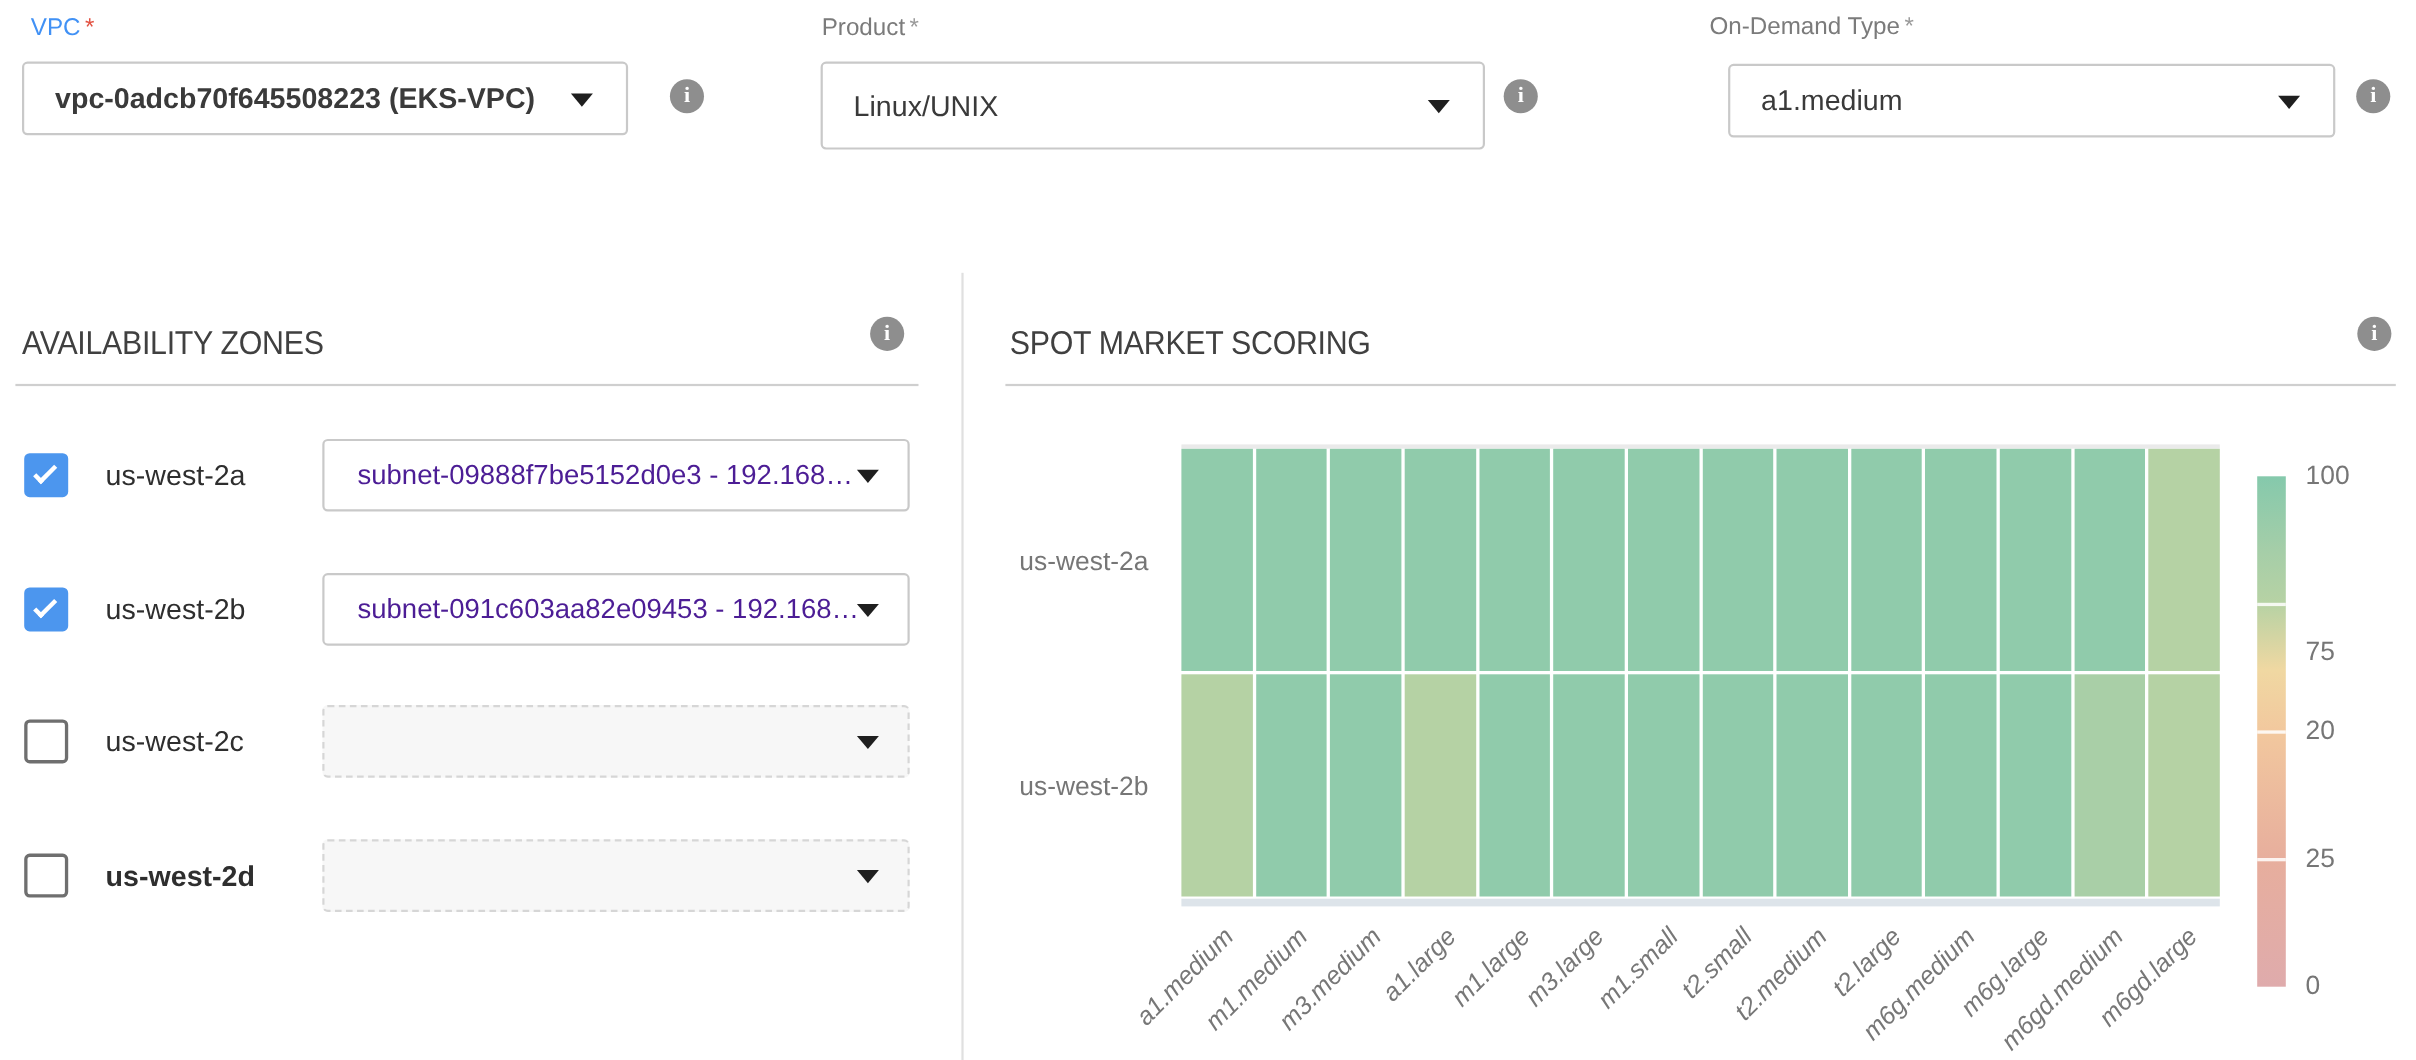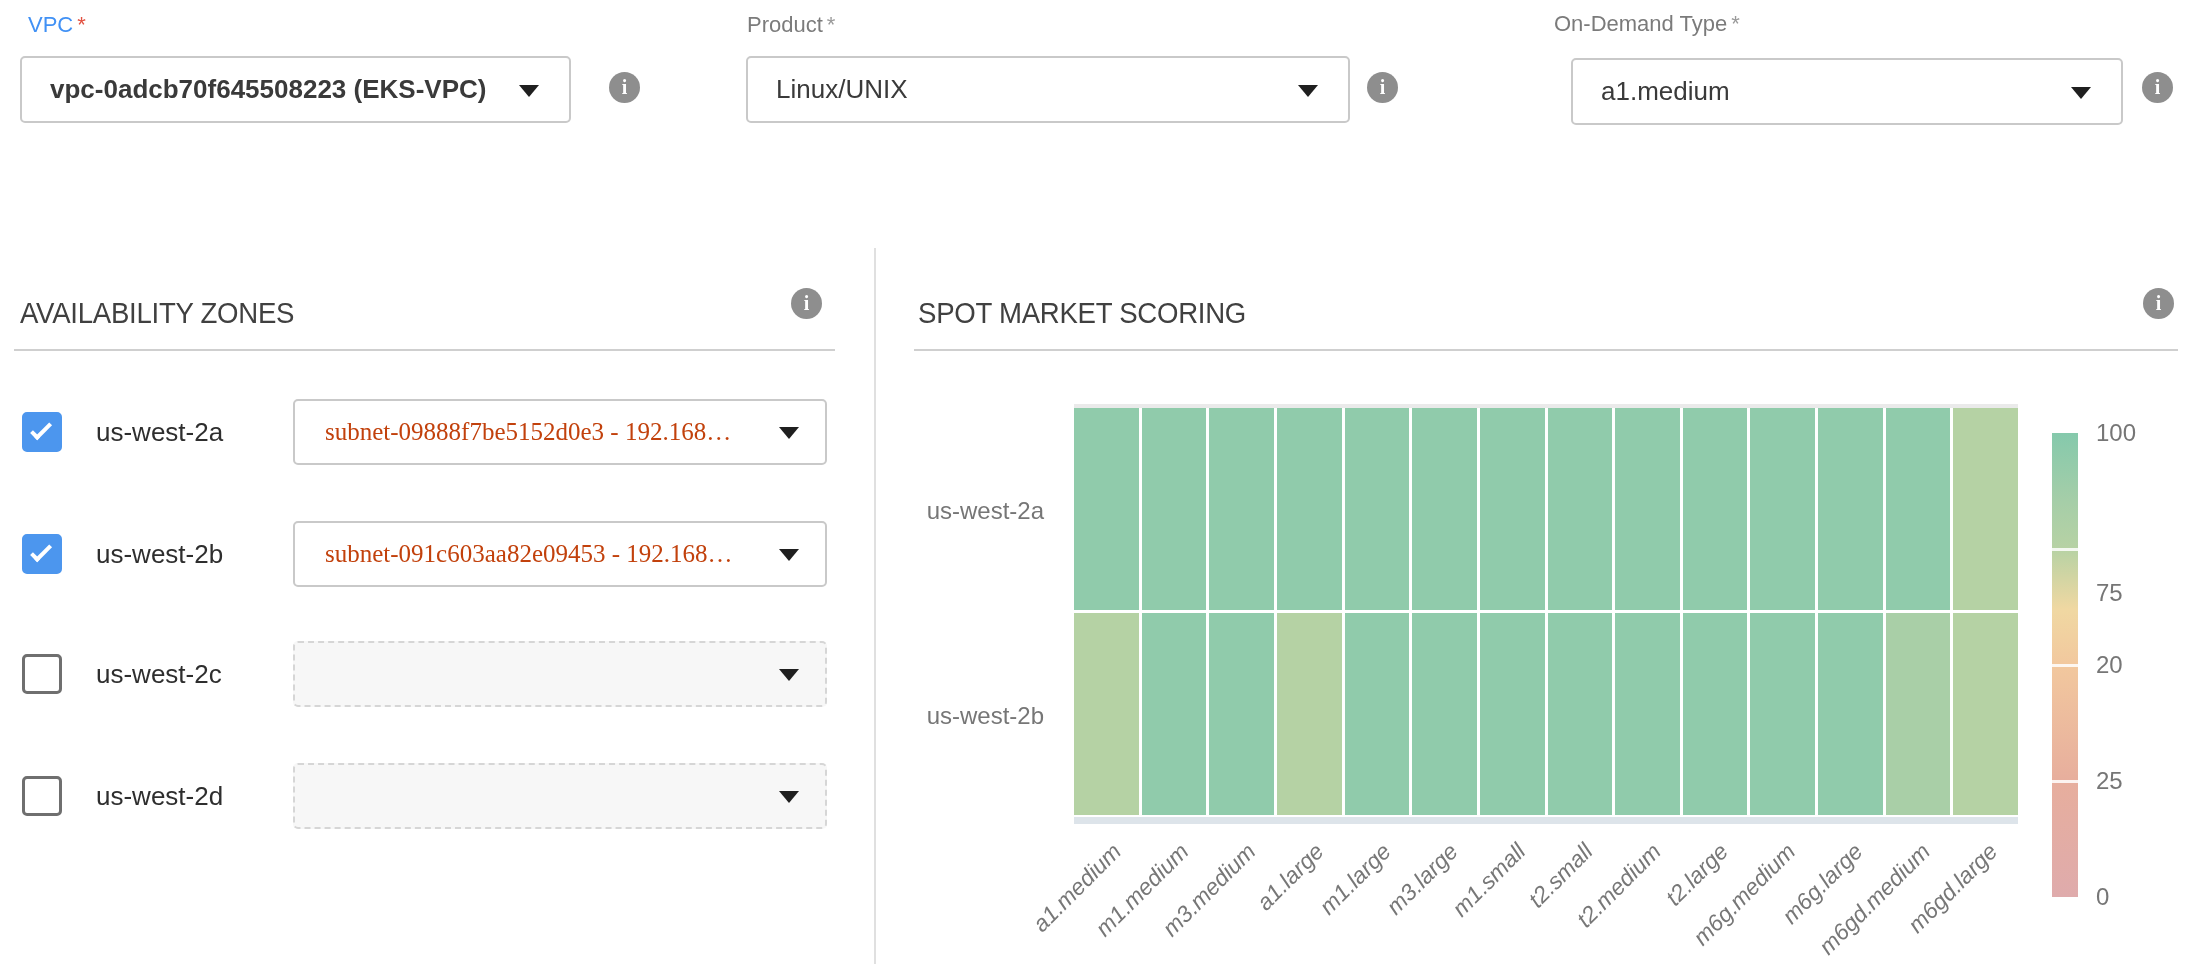--- a/index.html
+++ b/index.html
@@ -35,22 +35,22 @@
   .az-row { position:absolute; left:20px; width:815px; height:66px; display:flex; align-items:center; }
   .checkbox { width:40px; height:40px; margin-left:2px; border-radius:5px; background:#fff;
               border:3px solid #6f6f6f; display:flex; align-items:center; justify-content:center;
               cursor:pointer; flex:0 0 auto; }
   .checkbox.checked { background:var(--checkbox-blue,#4c96ee); border-color:var(--checkbox-blue,#4c96ee); }
   .check { width:21px; height:10px; border-left:4px solid #fff; border-bottom:4px solid #fff;
            transform:rotate(-45deg) translate(1px,-3px); }
   .az-label { font-size:26px; color:#2e2e2e; margin-left:34px; }
   .az-select { position:absolute; left:273px; top:0; width:534px; height:66px; background:#fff;
                border:2px solid #c9c9c9; border-radius:5px; display:flex; align-items:center; cursor:pointer; }
-  .az-select .val { font-size:25px; color:#c2410c; padding-left:30px; white-space:nowrap;
-                    overflow:hidden; flex:1;font-family:Liberation Serif, serif; }
+  .az-select .val { font-size:25px; color:#4c1d95; padding-left:30px; white-space:nowrap;
+                    overflow:hidden; flex:1; }
   .az-select .caret { right:26px; }
   .az-select.empty { background:#f7f7f7; border:2px dashed #d6d6d6; }
 
   
   .hm-topstrip { position:absolute; left:1074px; top:404px; width:944px; height:4px; background:#eaeaea; }
   .hm-bottomstrip { position:absolute; left:1074px; top:817px; width:944px; height:7px; background:#dde4ea; }
   .hm-plot { position:absolute; left:1074px; top:408px; width:944px; height:407px; background:#fff;
              display:grid; grid-template-columns:repeat(14,1fr); grid-template-rows:1fr 1fr; gap:3px; }
   .hm-cell { width:100%; height:100%; }
   .hm-ylabels { position:absolute; left:884px; top:408px; width:160px; height:407px; }
@@ -76,21 +76,21 @@
     <span class="val">vpc-0adcb70f645508223 (EKS-VPC)</span>
     <span class="caret"></span>
   </div>
   <span class="info-icon" style="left:609px;top:72px;">i</span>
 </div>
 
 <div class="field-group" style="left:0;top:0;">
   <div class="field-label" style="left:747px;top:12px;">
     <span>Product</span><span class="req">*</span>
   </div>
-  <div class="select-box" style="left:746px;top:56px;width:604px;height:67px;">
+  <div class="select-box" style="left:746px;top:56px;width:604px;height:80px;">
     <span class="val">Linux/UNIX</span>
     <span class="caret"></span>
   </div>
   <span class="info-icon" style="left:1367px;top:72px;">i</span>
 </div>
 
 <div class="field-group" style="left:0;top:0;">
   <div class="field-label" style="left:1554px;top:11px;">
     <span>On-Demand Type</span><span class="req">*</span>
   </div>
@@ -133,21 +133,21 @@
       </div>
     </div>
     <div class="az-row" style="top: 641px; align-items: center;">
       <div class="checkbox"></div>
       <span class="az-label">us-west-2c</span>
       <div class="az-select empty">
         <span class="val"></span>
         <span class="caret"></span>
       </div>
     </div>
-    <div class="az-row" style="top: 763px;">
+    <div class="az-row" style="top: 763px; font-weight: bold;">
       <div class="checkbox"></div>
       <span class="az-label">us-west-2d</span>
       <div class="az-select empty">
         <span class="val"></span>
         <span class="caret"></span>
       </div>
     </div>
   </div>
 
 <div class="hm-topstrip"></div>

